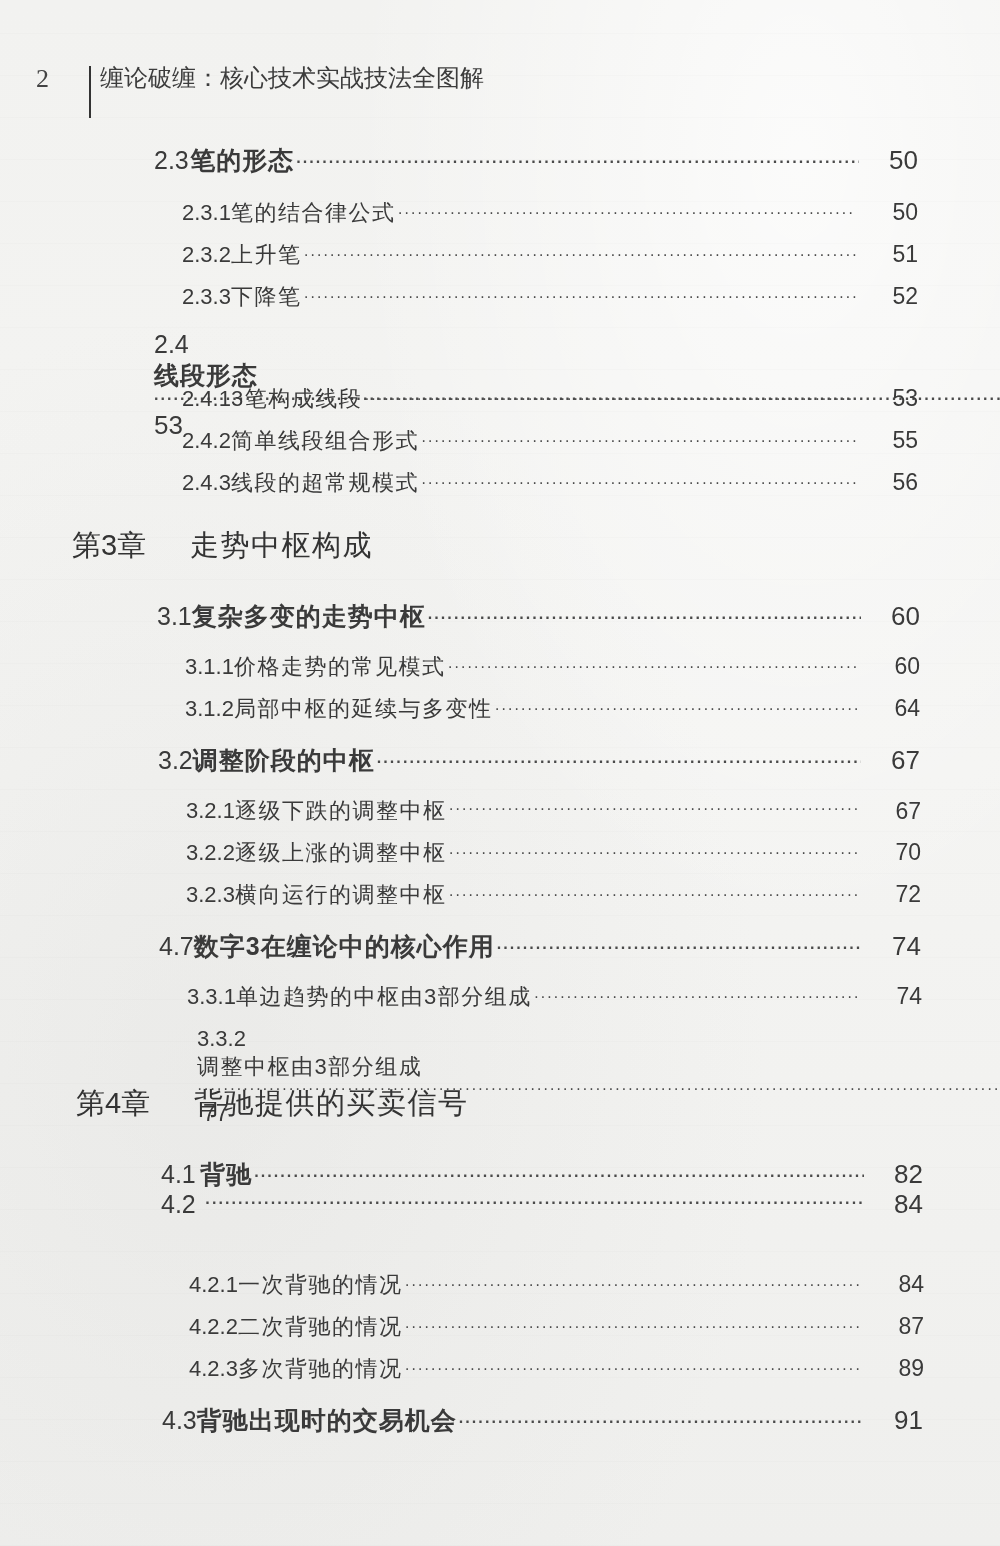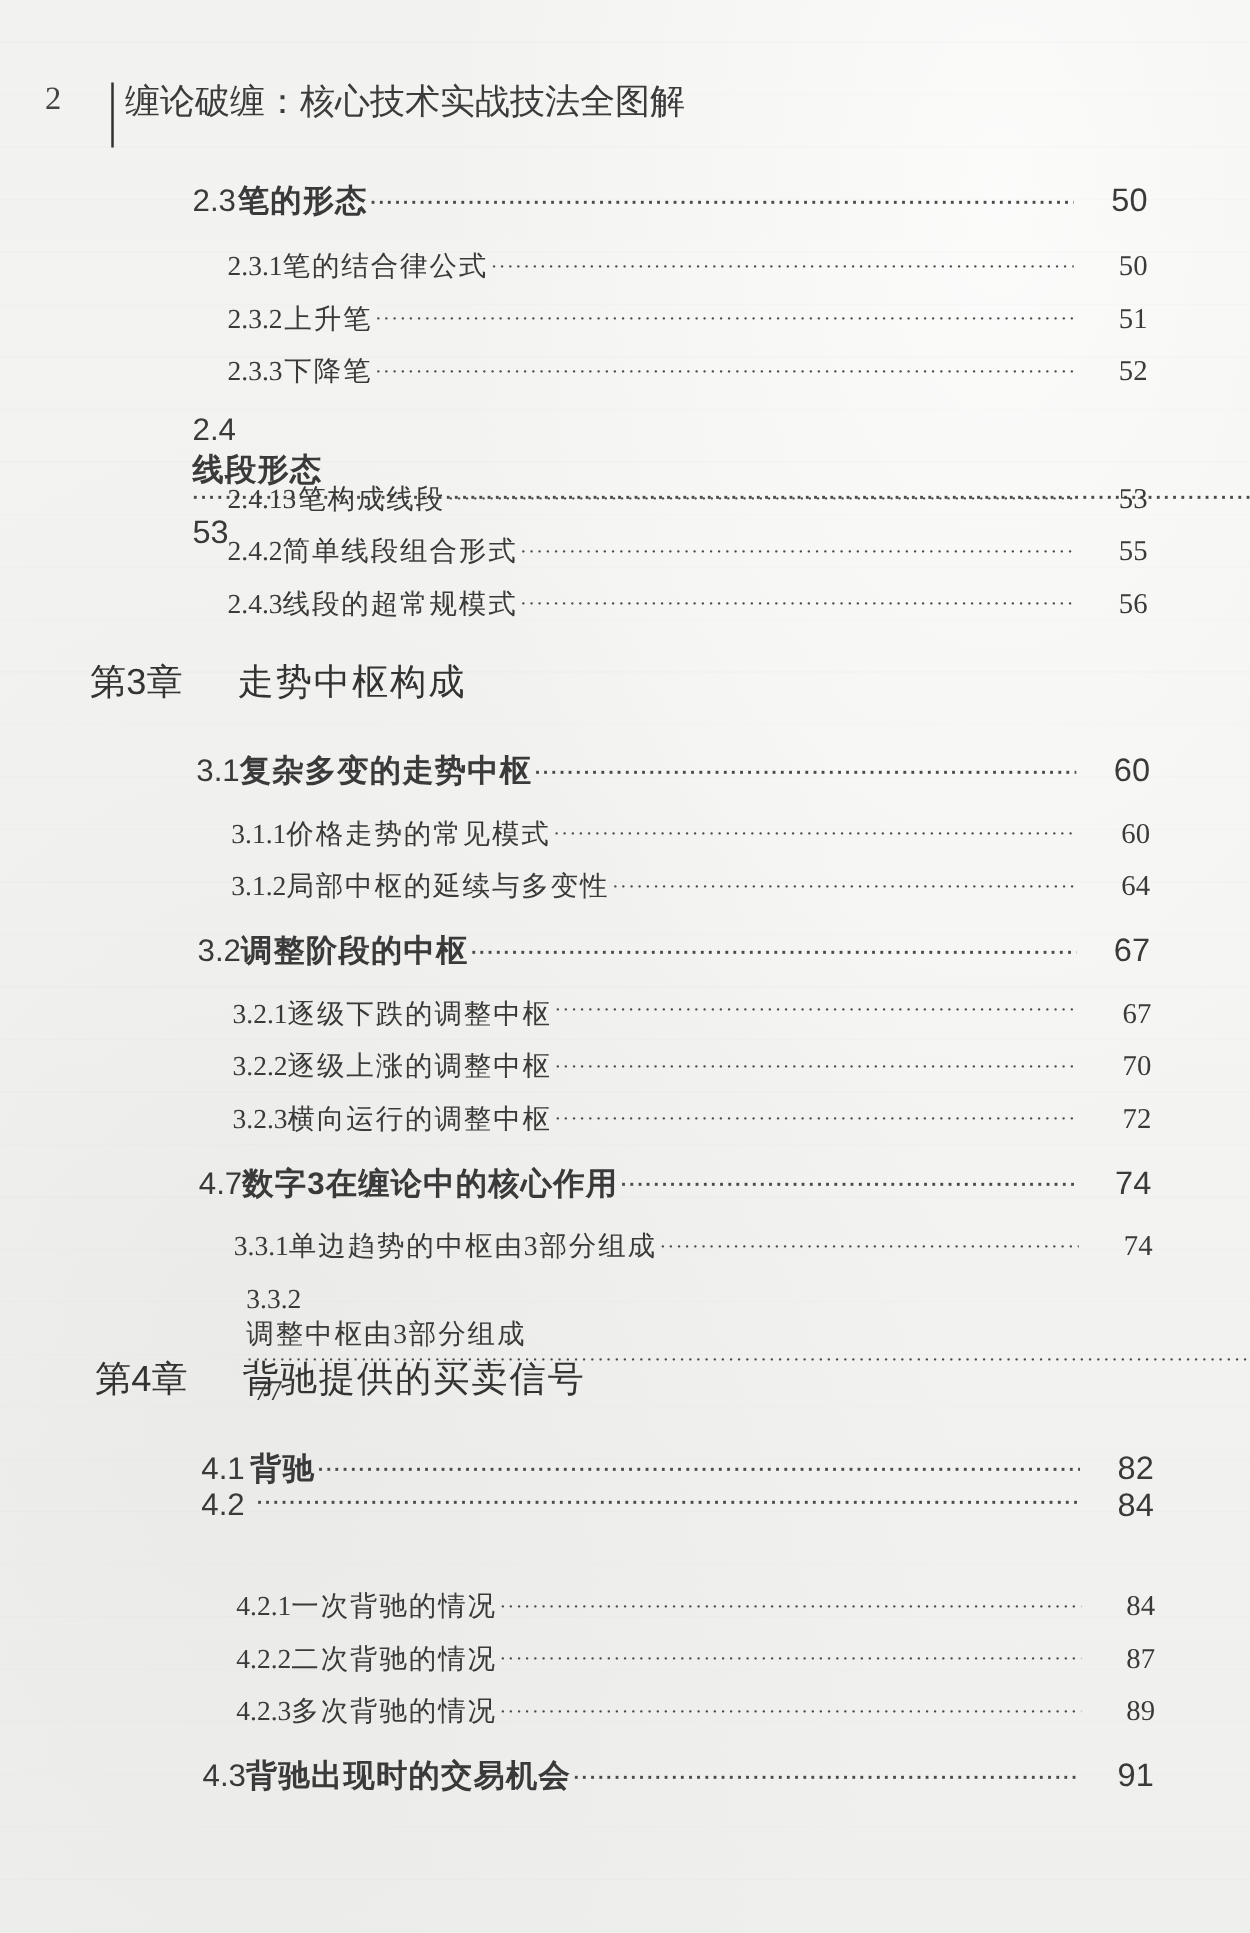--- a/index.html
+++ b/index.html
@@ -46,21 +46,21 @@
       left: 89px;
       top: 6px;
       width: 2px;
       height: 52px;
       background: #333;
     }
     .book-title {
       position: absolute;
       left: 100px;
       top: 2px;
-      font-size: 28px;
+      font-size: 24px;
       color: #3c3c3c;
       letter-spacing: 0px;
     }
     .toc {
       position: absolute;
       left: 0;
       top: 0;
       width: 1000px;
     }
     .entry {
@@ -99,21 +99,20 @@
     .sec {
       font-size: 25px;
       font-weight: bold;
     }
     .sec .num { font-weight: normal; width: 68px; }
     .sec .label { letter-spacing: 1px; }
     .sec .page { font-weight: normal; font-size: 26px; }
     
     .sub {
       font-size: 22px;
-      font-family: Liberation Serif, serif;
     }
     .sub .num { width: 86px; }
     .sub .label { letter-spacing: 1.5px; }
     .sub .page { font-size: 23px; padding-left: 6px; }
     
     .chapter {
       position: absolute;
       font-size: 29px;
       color: #333;
       white-space: nowrap;

